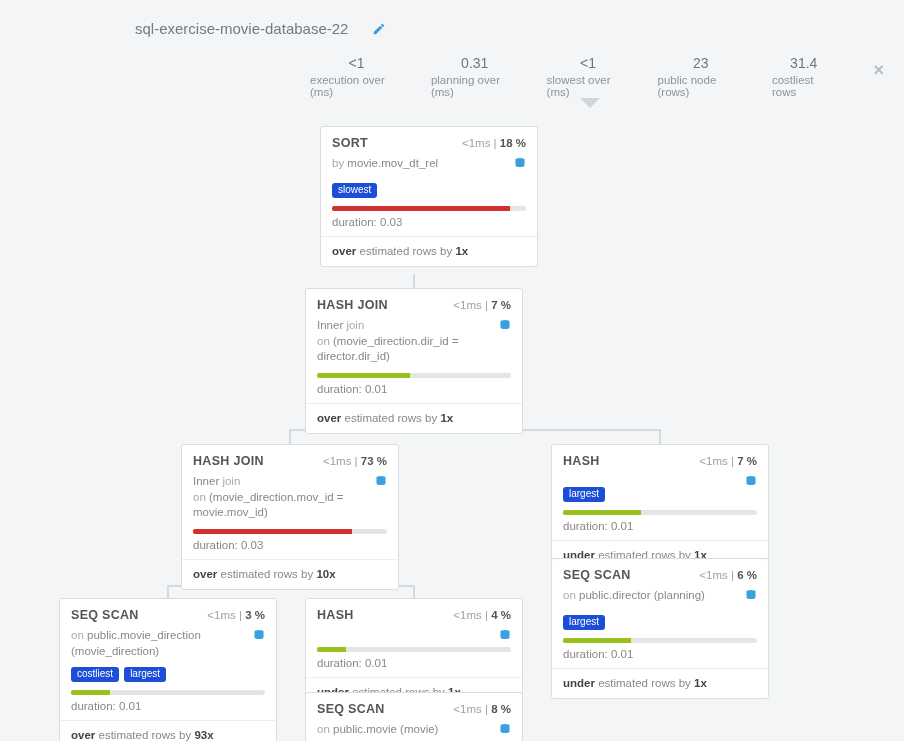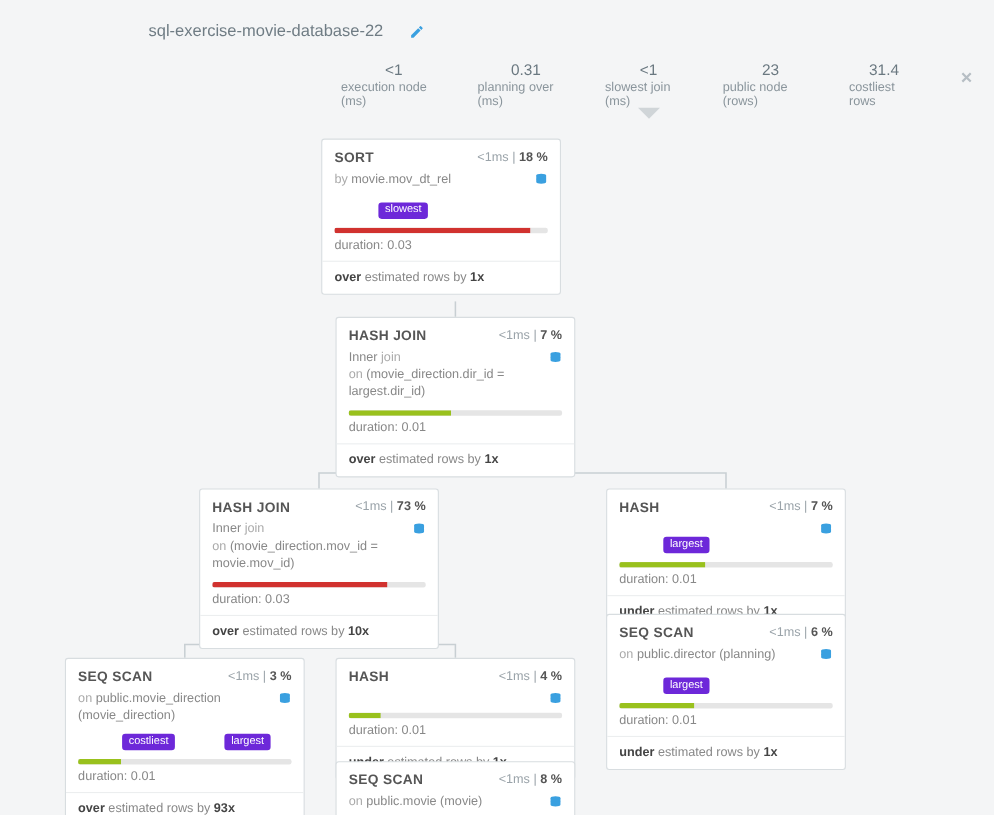--- a/index.html
+++ b/index.html
@@ -17,21 +17,21 @@
   .node{position:absolute;width:218px;background:#fff;border:1px solid #d8dde0;border-radius:3px;font-size:12px;color:#666;}
   .node-head{display:flex;align-items:center;justify-content:space-between;padding:9px 11px 6px 11px;}
   .node-type{font-weight:bold;color:#555;font-size:12.5px;letter-spacing:.3px;}
   .node-meta{color:#9aa3a9;font-size:11.5px;}
   .node-meta b{color:#555;font-weight:bold;}
   .db-icon{color:#3aa0e0;}
   .node-sub{padding:0 11px 8px 11px;font-size:11.5px;color:#888;line-height:1.35;gap:36px;}
   .node-sub .em{color:#aaa;}
   .tags-row{padding:0 11px 8px 11px;display:flex;gap:5px;}
   .tag{display:inline-block;font-size:10px;color:#fff;border-radius:3px;padding:2px 6px 3px 6px;line-height:1;}
-  .tag-red{background:#6d28d9;margin-left:40px;}
+  .tag-red{background:#1d4ed8;}
   .bar-row{padding:0 11px 5px 11px;}
   .bar{height:5px;background:#e5e5e5;border-radius:2px;overflow:hidden;}
   .bar-fill{height:100%;}
   .bar-red{background:#d1322f;}
   .bar-green{background:#99c11d;}
   .dur-row{padding:0 11px 8px 11px;font-size:11.5px;color:#888;}
   .sep{border-top:1px solid #eceeef;}
   .est-row{padding:8px 11px 9px 11px;font-size:11.5px;color:#888;}
   .est-row b{color:#444;}
   svg.connectors{position:absolute;left:0;top:0;width:880px;height:640px;pointer-events:none;}
@@ -47,29 +47,29 @@
     <span class="edit-icon">
       <svg width="14" height="14" viewBox="0 0 24 24" fill="currentColor">
           <path d="M3 17.25V21h3.75l11-11-3.75-3.75-11 11zM20.7 7.04a1 1 0 0 0 0-1.41l-2.34-2.34a1 1 0 0 0-1.41 0l-1.83 1.83 3.75 3.75 1.83-1.83z"></path>
         </svg>
     </span>
   </div>
 
   <div class="stats-bar">
     <div class="stat">
       <span class="stat-val">&lt;1</span>
-      <span class="stat-lbl">execution node (ms)</span>
+      <span class="stat-lbl">execution over (ms)</span>
     </div>
     <div class="stat">
       <span class="stat-val">0.31</span>
       <span class="stat-lbl">planning over (ms)</span>
     </div>
     <div class="stat">
       <span class="stat-val">&lt;1</span>
-      <span class="stat-lbl">slowest join (ms)</span>
+      <span class="stat-lbl">slowest over (ms)</span>
     </div>
     <div class="stat">
       <span class="stat-val">23</span>
       <span class="stat-lbl">public node (rows)</span>
     </div>
     <div class="stat">
       <span class="stat-val">31.4</span>
       <span class="stat-lbl">costliest rows</span>
     </div>
     <span class="close-x">×</span>
@@ -80,21 +80,21 @@
     <svg class="connectors">
       <path d="M394 148 L394 162"></path>
       <path d="M394 290 L394 304 L270 304 L270 318"></path>
       <path d="M394 290 L394 304 L640 304 L640 318"></path>
       <path d="M640 420 L640 432"></path>
       <path d="M270 448 L270 460 L148 460 L148 472"></path>
       <path d="M270 448 L270 460 L394 460 L394 472"></path>
       <path d="M394 554 L394 566"></path>
     </svg>
 
-    <div class="node" style="left:272px;top:0;">
+    <div class="node" style="left:300px;top:0;">
       <div class="node-head">
         <span class="node-type">SORT</span>
         <span class="node-meta"><span>&lt;1ms</span><span> | </span><b>18 %</b></span>
       </div>
       <div class="node-sub" style="display:flex;justify-content:space-between;align-items:flex-start;">
         <span><span class="em">by </span><span>movie.mov_dt_rel</span></span>
         <span class="db-icon"><svg width="12" height="14" viewBox="0 0 24 24" fill="currentColor">
               <ellipse cx="12" cy="5" rx="9" ry="3.2"></ellipse>
               <path d="M3 5v6c0 1.77 4 3.2 9 3.2s9-1.43 9-3.2V5"></path>
               <path d="M3 11v6c0 1.77 4 3.2 9 3.2s9-1.43 9-3.2v-6"></path>
@@ -112,21 +112,21 @@
       <div class="sep"></div>
       <div class="est-row"><b>over</b><span> estimated rows by </span><b>1x</b></div>
     </div>
 
     <div class="node" style="left:285px;top:162px;">
       <div class="node-head">
         <span class="node-type">HASH JOIN</span>
         <span class="node-meta"><span>&lt;1ms</span><span> | </span><b>7 %</b></span>
       </div>
       <div class="node-sub" style="display:flex;justify-content:space-between;align-items:flex-start;gap:6px;">
-        <span><span>Inner</span><span class="em"> join</span><br><span class="em">on </span><span>(movie_direction.dir_id = largest.dir_id)</span></span>
+        <span><span>Inner</span><span class="em"> join</span><br><span class="em">on </span><span>(movie_direction.dir_id = director.dir_id)</span></span>
         <span class="db-icon"><svg width="12" height="14" viewBox="0 0 24 24" fill="currentColor">
               <ellipse cx="12" cy="5" rx="9" ry="3.2"></ellipse>
               <path d="M3 5v6c0 1.77 4 3.2 9 3.2s9-1.43 9-3.2V5"></path>
               <path d="M3 11v6c0 1.77 4 3.2 9 3.2s9-1.43 9-3.2v-6"></path>
             </svg></span>
       </div>
       <div class="bar-row">
           <div class="bar">
             <div class="bar-fill bar-green" style="width:48%"></div>
           </div>

